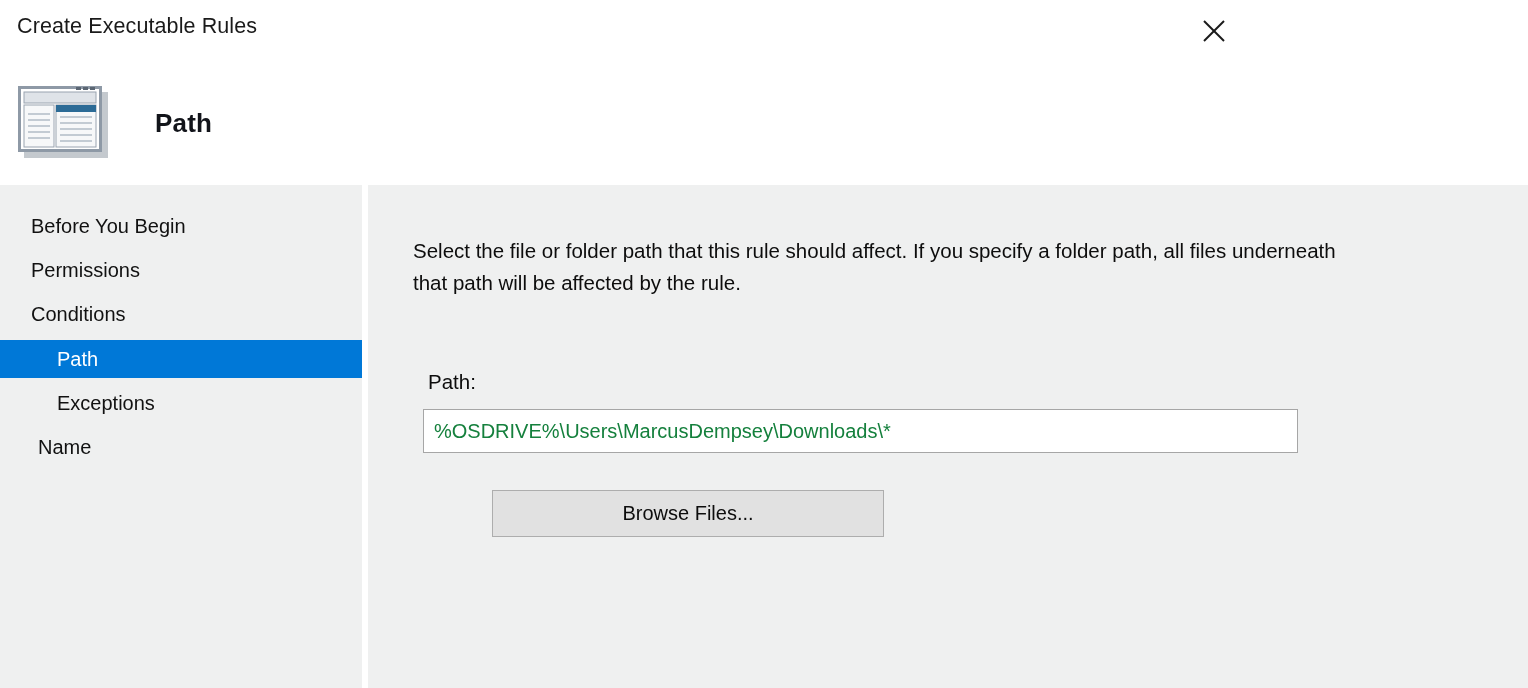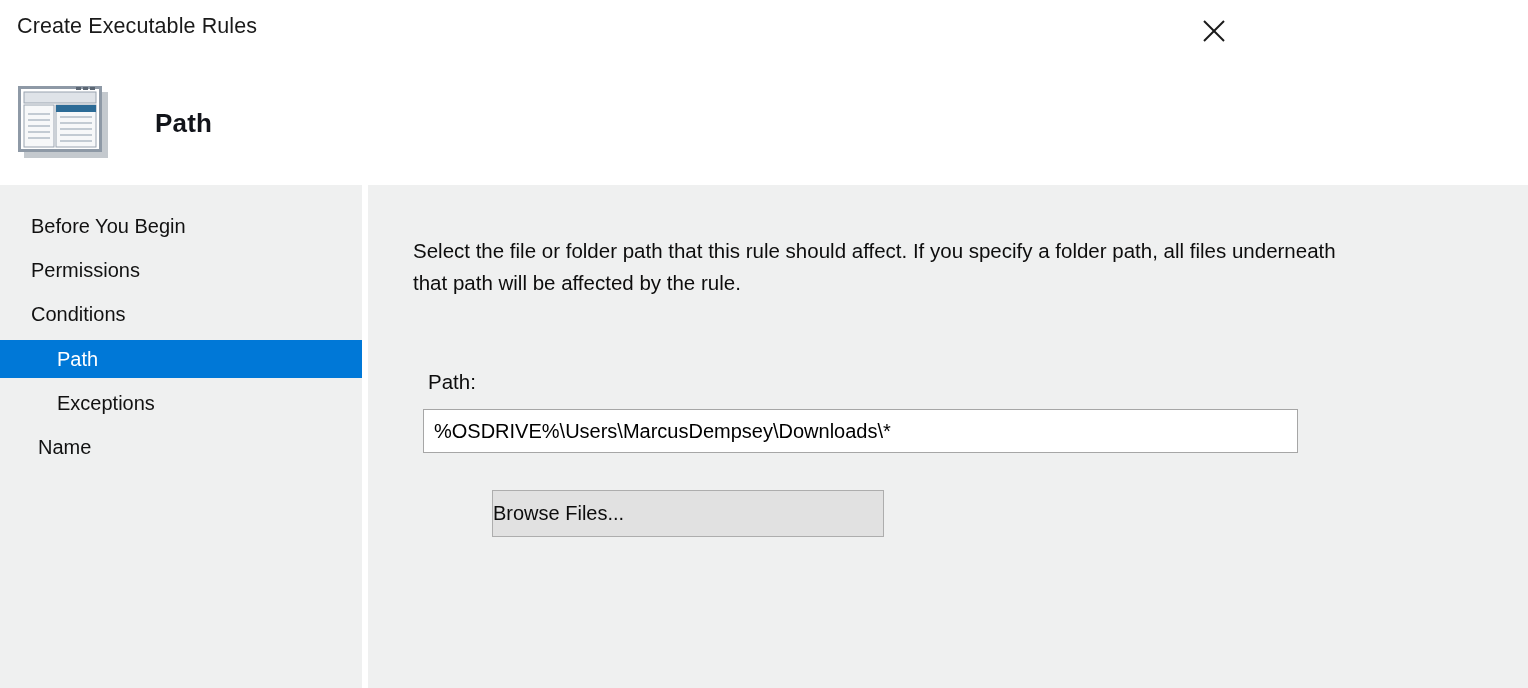--- a/index.html
+++ b/index.html
@@ -152,36 +152,36 @@
     position: absolute;
     left: 55px;
     top: 224px;
     width: 875px;
     height: 44px;
     background: #ffffff;
     border: 1px solid #a6a6a6;
     padding: 0 10px;
     font-family: "Liberation Sans", sans-serif;
     font-size: 20px;
-    color: #000000;
+    color: #15803d;
     outline: none;
   }
 
   .browse-btn {
     position: absolute;
     top: 305px;
     height: 47px;
     background: #e1e1e1;
     font-family: "Liberation Sans", sans-serif;
     font-size: 20px;
     color: #0d0d0d;
     cursor: pointer;
     display: flex;
     align-items: center;
-    justify-content: flex-start;
+    justify-content: center;
   }
 
   #browse-files-button {
     left: 124px;
     width: 392px;
     border: 1px solid #adadad;
   }
 
   #browse-folders-button {
     left: 536px;

